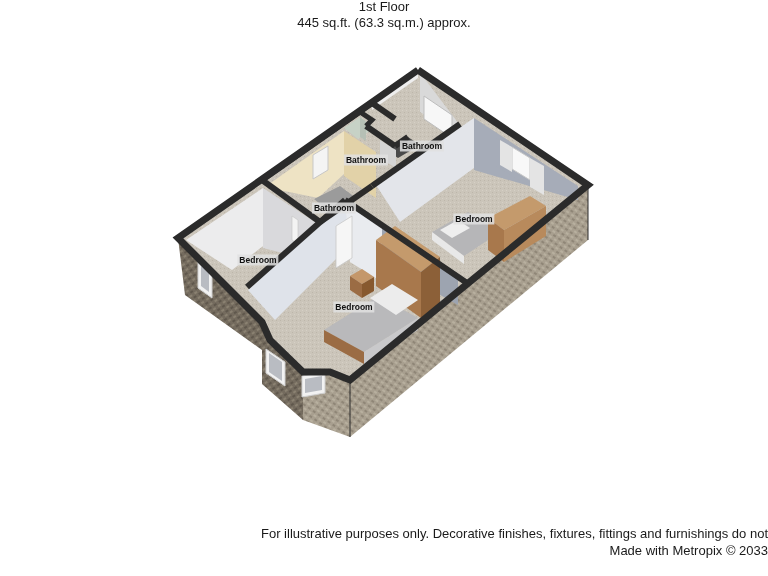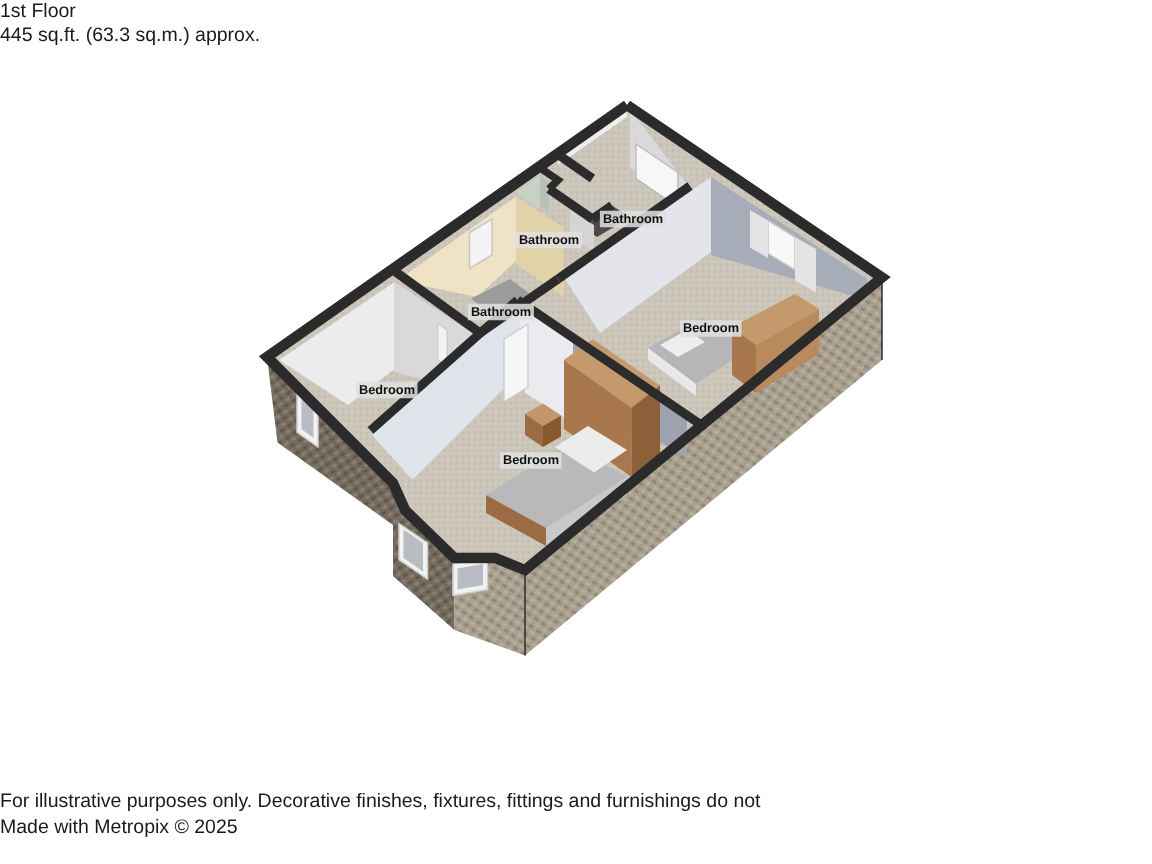--- a/index.html
+++ b/index.html
@@ -1,21 +1,21 @@
 <!DOCTYPE html>
 <html><head>
 <meta charset="utf-8">
 <style>
   html, body { margin: 0; padding: 0; background: #ffffff; }
   body { width: 768px; height: 576px; position: relative; overflow: hidden; font-family: "Liberation Sans", sans-serif; color: #1a1a1a; }
-  .header { position: absolute; top: 0; left: 0; width: 768px; font-size: 13px; line-height: 16px; }
+  .header { position: absolute; top: 0; left: 0; width: 768px; text-align: center; font-size: 13px; line-height: 16px; }
   .header .title { margin-top: -1px; }
   .plan { position: absolute; left: 0; top: 0; width: 768px; height: 576px; }
   .room-label { position: absolute; font-family: "Liberation Sans", sans-serif; font-weight: bold; font-size: 8.5px; color: #111; background: rgba(225,225,225,0.85); padding: 0 2px; line-height: 11px; transform: translate(-50%, -50%); white-space: nowrap; }
-  .footer { position: absolute; left: 0; top: 526px; width: 768px; text-align: left; font-size: 13px; line-height: 16.5px; }
+  .footer { position: absolute; left: 0; top: 526px; width: 768px; text-align: right; font-size: 13px; line-height: 16.5px; }
 </style>
 </head>
 <body>
 
 <div class="header">
   <div class="title">1st Floor</div>
   <div>445 sq.ft. (63.3 sq.m.) approx.</div>
 </div>
 
 <svg class="plan" viewBox="0 0 768 576" xmlns="http://www.w3.org/2000/svg">
@@ -162,14 +162,14 @@
 
 <div class="room-label" style="left:422px; top:146px;">Bathroom</div>
 <div class="room-label" style="left:366px; top:160px;">Bathroom</div>
 <div class="room-label" style="left:334px; top:208px;">Bathroom</div>
 <div class="room-label" style="left:474px; top:219px;">Bedroom</div>
 <div class="room-label" style="left:258px; top:260px;">Bedroom</div>
 <div class="room-label" style="left:354px; top:307px;">Bedroom</div>
 
 <div class="footer">
   <div>For illustrative purposes only. Decorative finishes, fixtures, fittings and furnishings do not</div>
-  <div>Made with Metropix © 2025</div>
+  <div>Made with Metropix © 2033</div>
 </div>
 
 </body></html>

